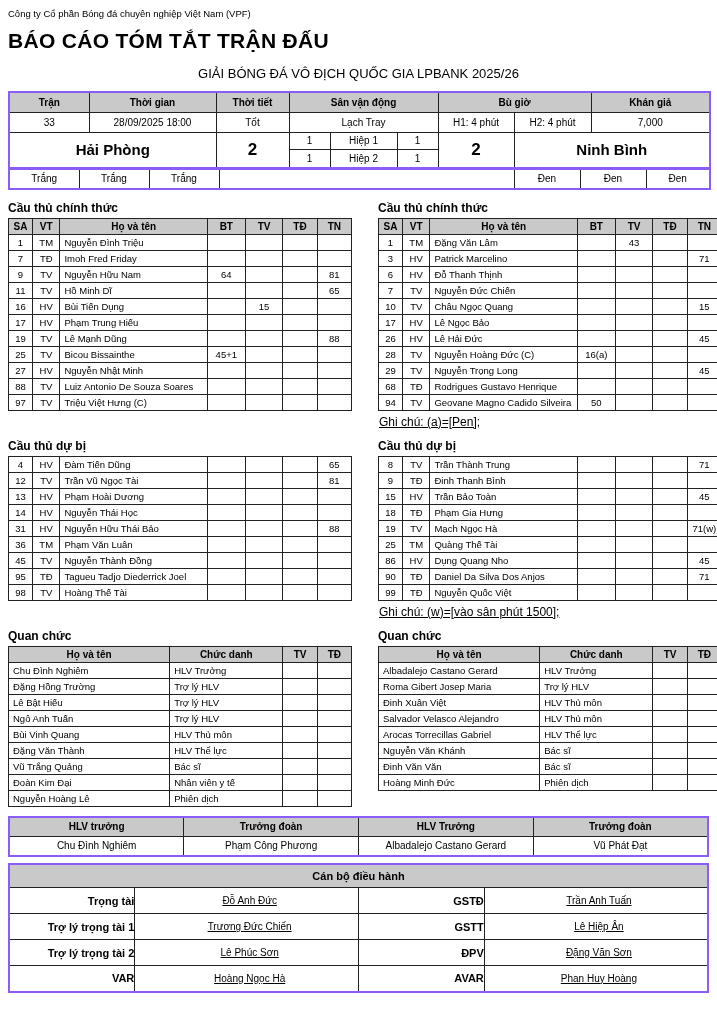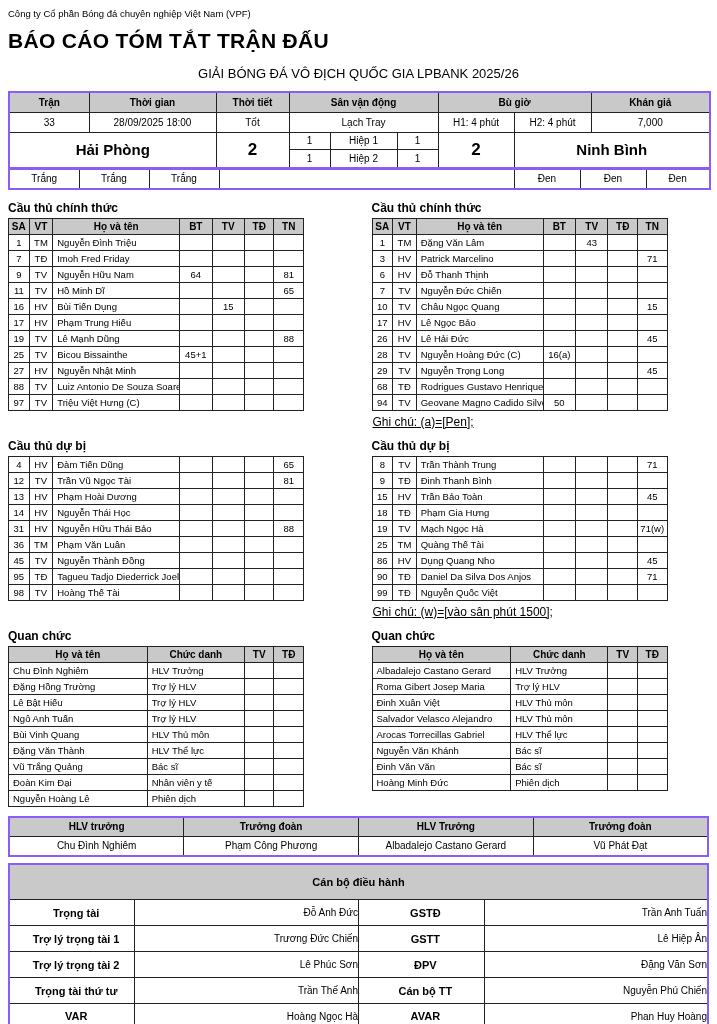--- a/index.html
+++ b/index.html
@@ -24,39 +24,39 @@
   .halves { display: flex; flex-direction: column; height: 34px; }
   .hrow { display: flex; flex: 1; }
   .hrow + .hrow { border-top: 1px solid #222; }
   .hc { width: 40px; display: flex; align-items: center; justify-content: center; font-size: 10px; }
   .hl { flex: 1; border-left: 1px solid #222; border-right: 1px solid #222; display: flex; align-items: center; justify-content: center; font-size: 10px; }
   .kitrow { margin-top: -1px; }
   .kitrow td { height: 20px; }
 
   .cols { display: flex; gap: 26px; }
   .col { width: 344px; }
-  .col .tbl { width: 296px; border-width: 1px; }
+  .col .tbl { width: 344px; border-width: 1px; }
   .sec { font-weight: bold; font-size: 12px; margin: 11px 0 3px; }
   .roster td, .roster th { height: 16px; font-size: 9.5px; }
   .roster th { font-size: 10px; }
   .roster .name { text-align: left; padding-left: 4px; }
   .offic td, .offic th { height: 16px; font-size: 9.5px; }
   .offic th { font-size: 10px; }
   .offic .lcell { text-align: left; padding-left: 4px; }
   .note { font-size: 12px; height: 13px; margin: 4px 0 0 1px; text-decoration: underline; }
 
   .leaders { margin-top: 9px; }
   .leaders .hdr td { height: 20px; }
   .leaders td { height: 19px; }
 
   .canbo { margin-top: 6px; }
-  .canbo .hdr td { height: 36px; font-size: 11px; }
+  .canbo .hdr td { height: 24px; font-size: 11px; }
   .canbo td { height: 26px; }
-  .canbo .lbl { font-weight: bold; text-align: center; padding-left: 8px; font-size: 11px; }
-  .canbo .val { text-align: right; padding-left: 6px; font-size: 10px; }
+  .canbo .lbl { font-weight: bold; text-align: right; padding-left: 8px; font-size: 11px; }
+  .canbo .val { text-align: center; padding-left: 6px; font-size: 10px; text-decoration: underline; }
 </style>
 </head>
 <body>
 
 <div class="page">
 
   <div class="org">Công ty Cổ phần Bóng đá chuyên nghiệp Việt Nam (VPF)</div>
   <div class="title">BÁO CÁO TÓM TẮT TRẬN ĐẤU</div>
   <div class="subtitle">GIẢI BÓNG ĐÁ VÔ ĐỊCH QUỐC GIA LPBANK 2025/26</div>
 
@@ -838,26 +838,20 @@
           <td class="val">Lê Hiệp Ân</td>
         </tr>
 
         <tr>
           <td class="lbl">Trợ lý trọng tài 2</td>
           <td class="val">Lê Phúc Sơn</td>
           <td class="lbl">ĐPV</td>
           <td class="val">Đặng Văn Sơn</td>
         </tr>
 
-        <tr>
-          <td class="lbl">Trọng tài thứ tư</td>
-          <td class="val">Trần Thế Anh</td>
-          <td class="lbl">Cán bộ TT</td>
-          <td class="val">Nguyễn Phú Chiến</td>
-        </tr>
 
         <tr>
           <td class="lbl">VAR</td>
           <td class="val">Hoàng Ngọc Hà</td>
           <td class="lbl">AVAR</td>
           <td class="val">Phan Huy Hoàng</td>
         </tr>
       </tbody>
   </table>
 

